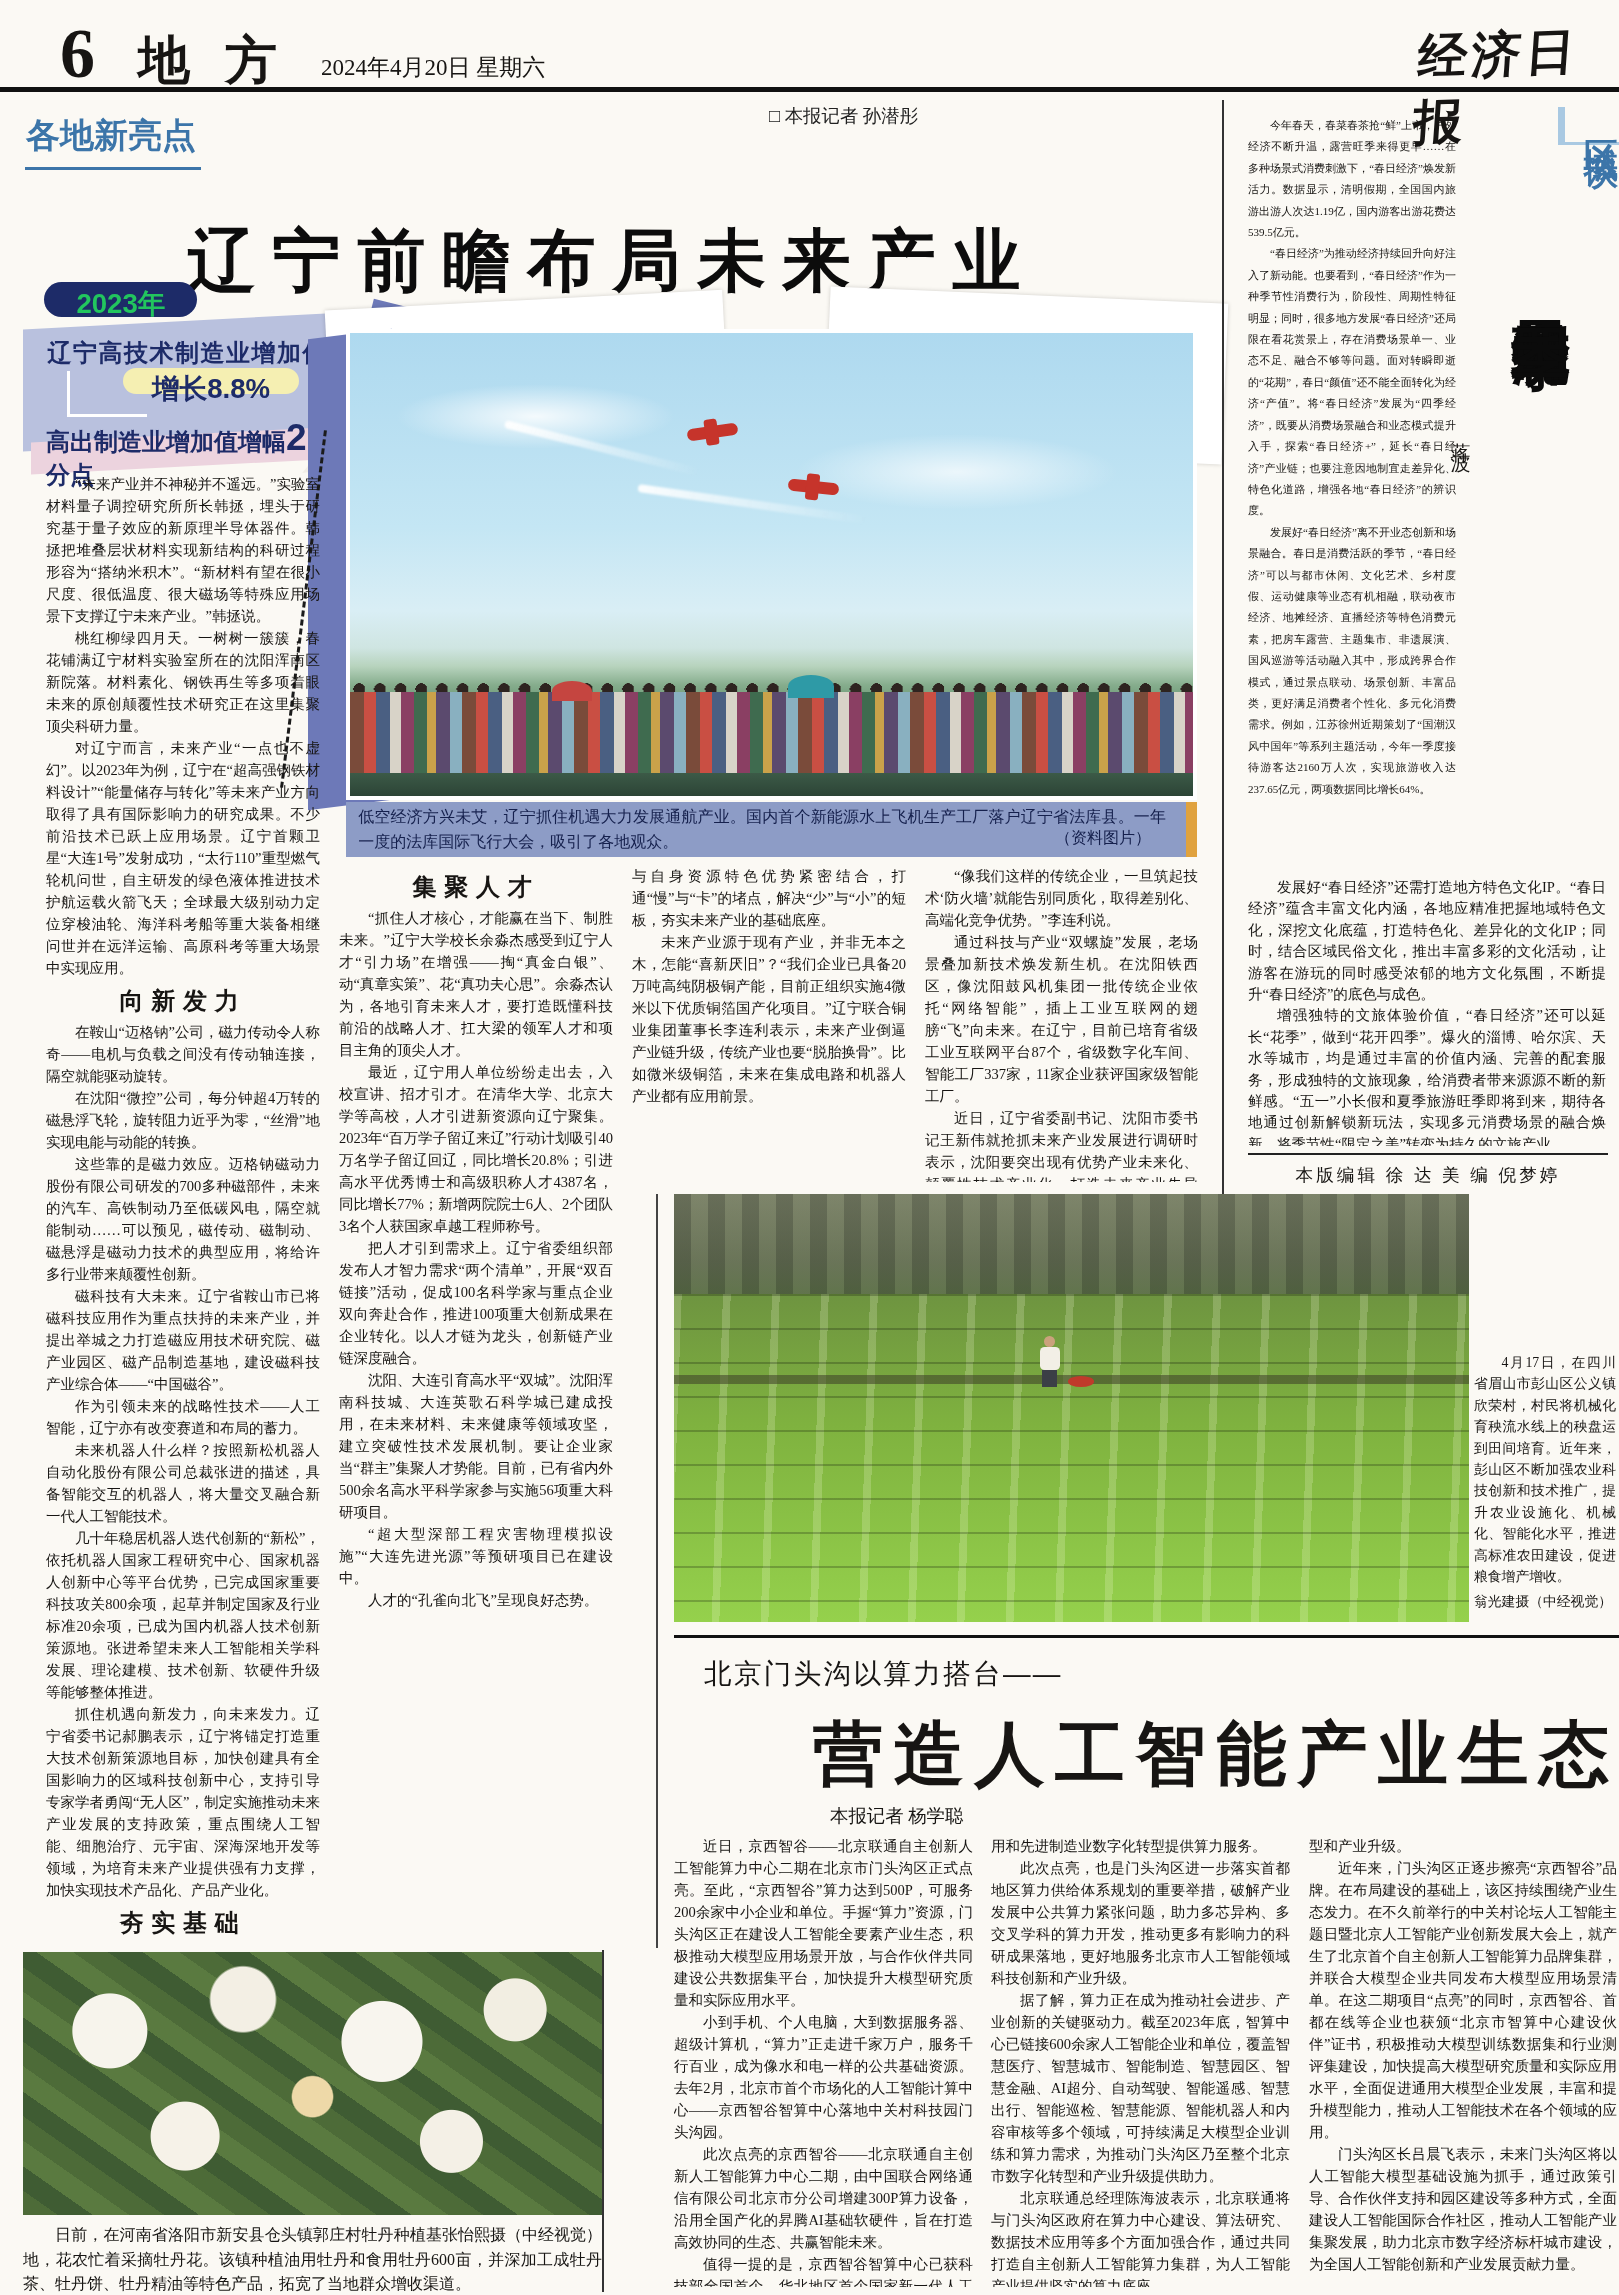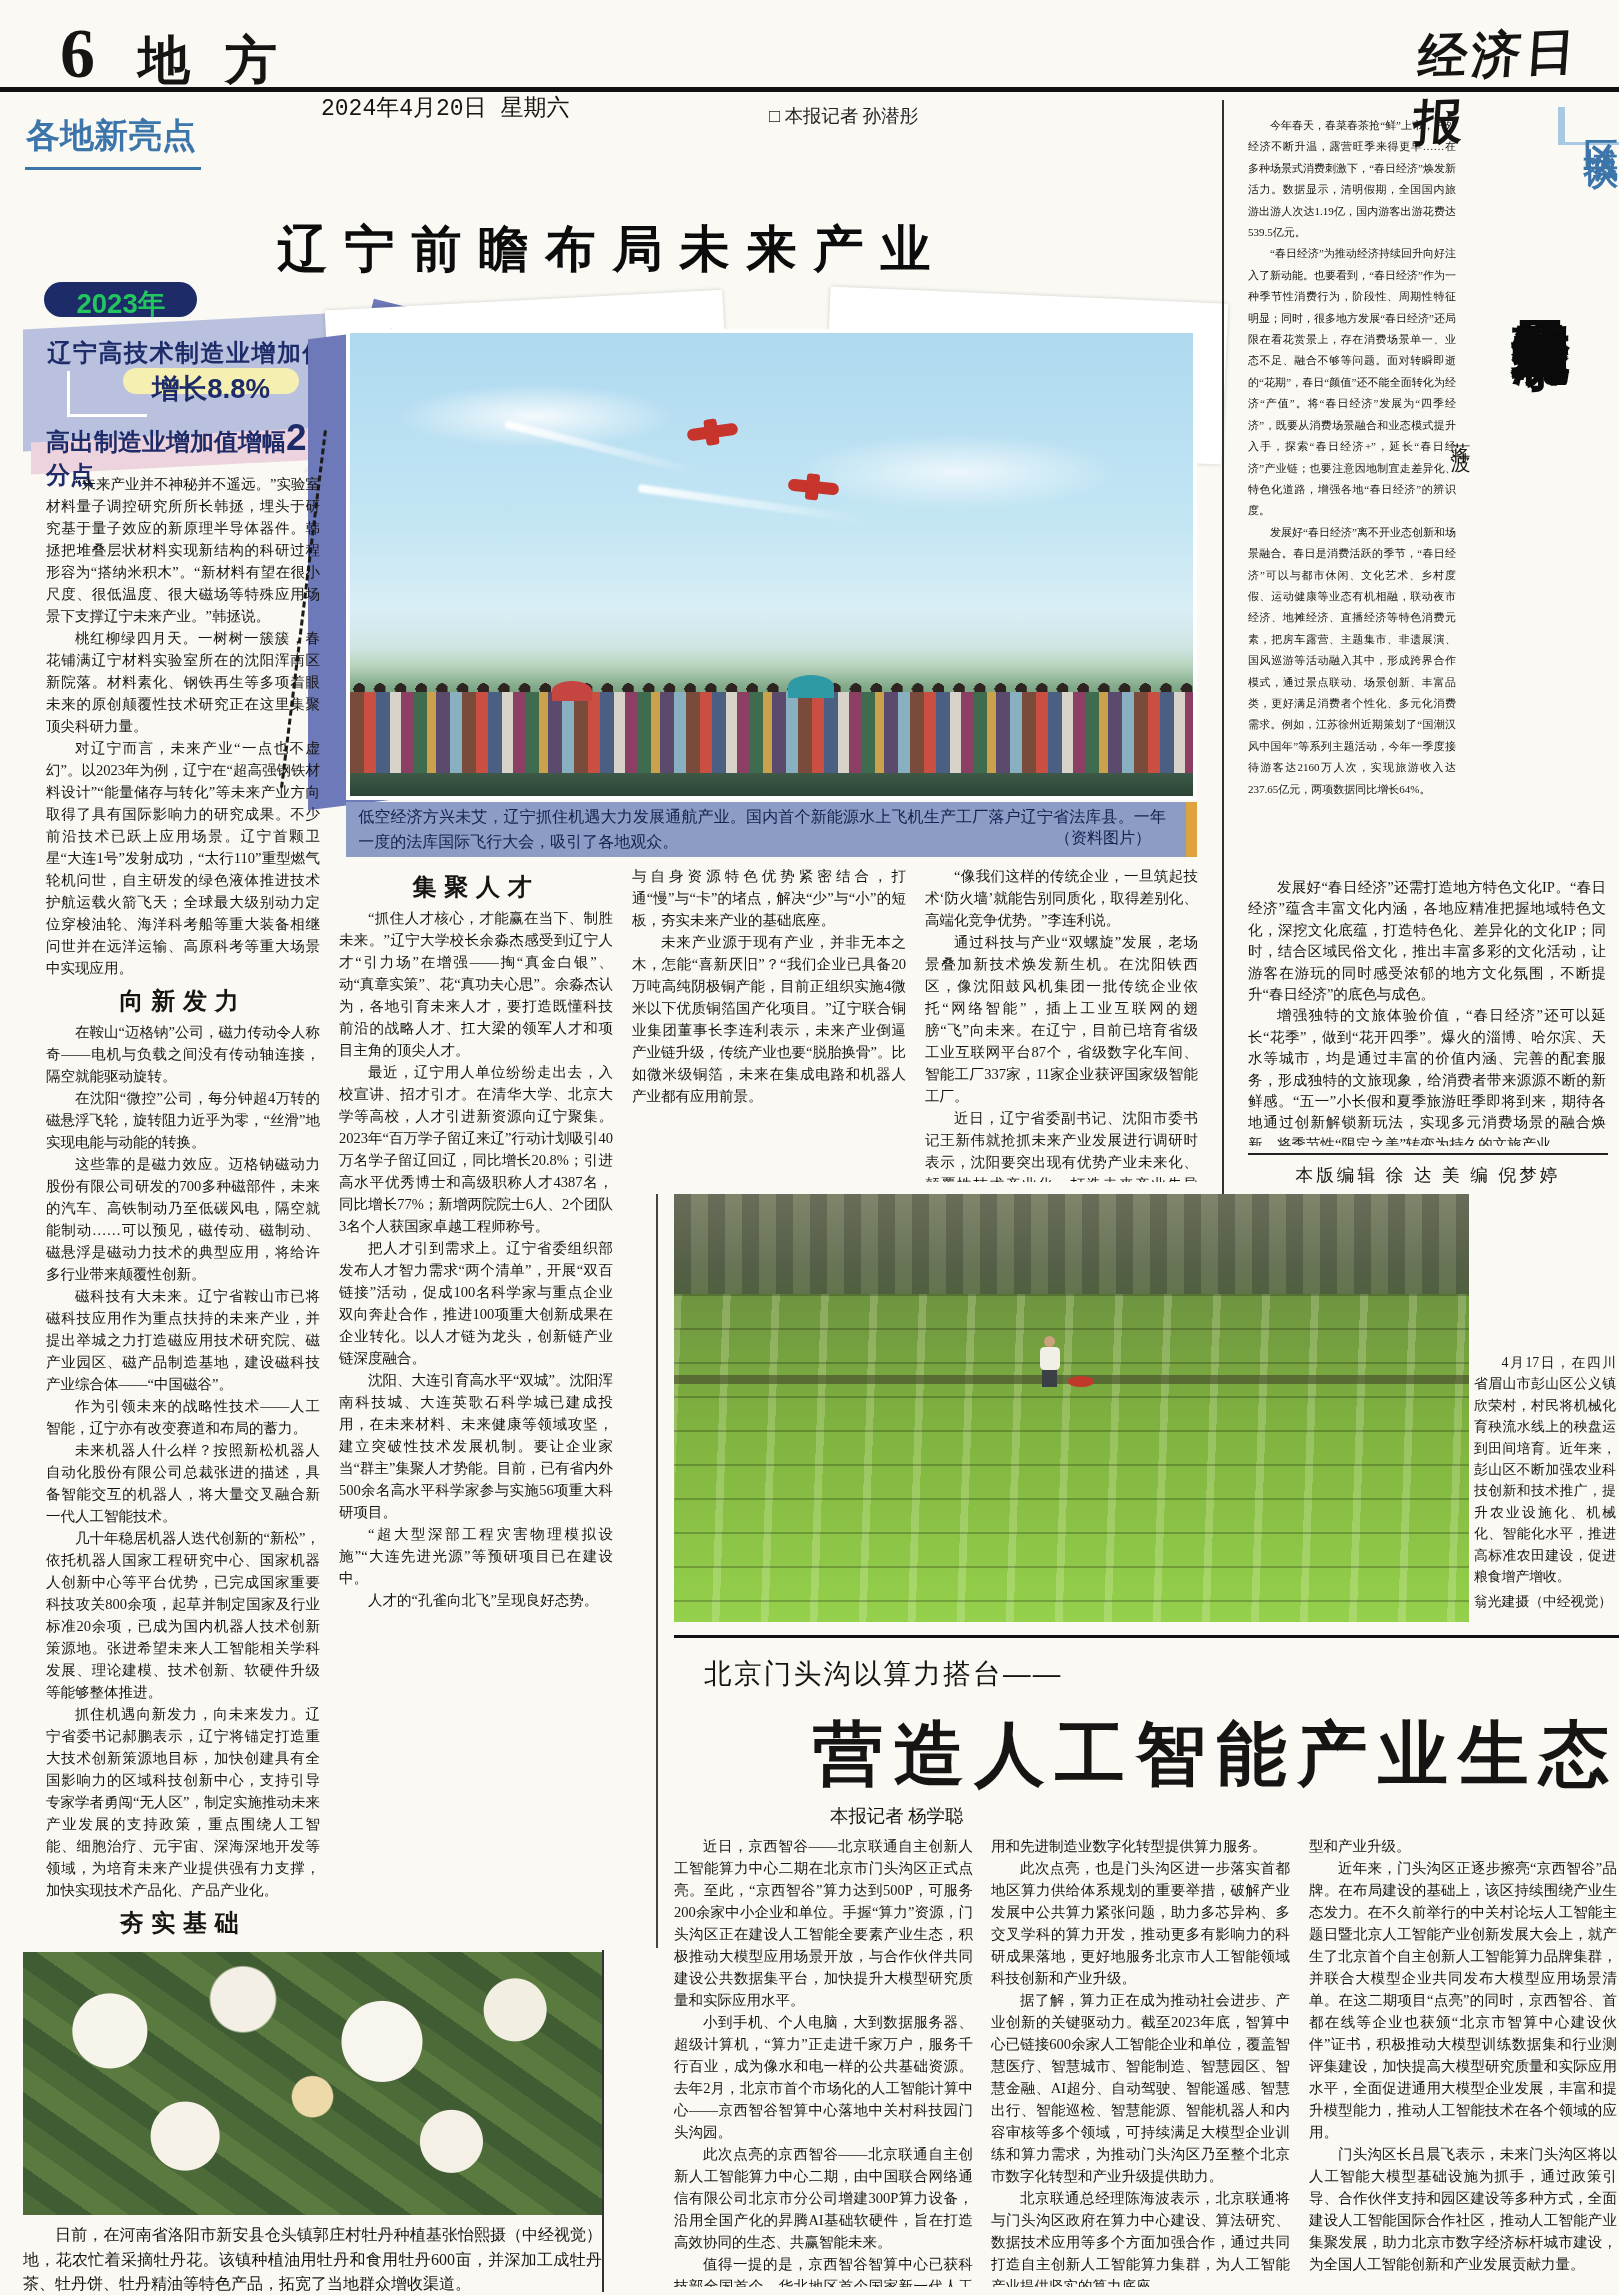--- a/index.html
+++ b/index.html
@@ -2,30 +2,30 @@
 <html style="font-size:12.2px"><head>
 <meta charset="utf-8">
 <style>
   html,body{margin:0;padding:0;}
   body{width:1620px;height:2295px;position:relative;background:#fbf9f4;
        font-family:"Liberation Serif",serif;color:#171513;overflow:hidden;}
   .abs{position:absolute;}
   
   .pagenum{left:60px;top:13.8px;font-size:70px;font-weight:bold;font-family:"Liberation Serif",serif;}
   .section-title{left:138px;top:26px;font-size:52px;font-weight:bold;letter-spacing:35px;font-family:"Liberation Sans",sans-serif;}
-  .page-date{left:321px;top:52px;font-size:23px;font-family:Liberation Mono, monospace;margin-top:40px;}
+  .page-date{left:321px;top:52px;font-size:23px;font-family:Liberation Serif, serif;}
   .masthead{left:1416px;top:21.4px;font-size:49px;font-weight:bold;font-family:"Liberation Serif",serif;
             transform:skewX(-6deg) rotate(-2deg);letter-spacing:4.6px;}
   .header-rule{left:0;top:87px;width:1620px;height:4.6px;background:#111;}
   
   .zone-label{left:24.5px;top:113px;font-size:34px;font-weight:bold;color:#3c75a9;
               font-family:"Liberation Sans",sans-serif;border-bottom:3.1px solid #3c75a9;padding:0 4.6px 7.7px 1.5px;}
   
   .main-byline{left:769px;top:103px;font-size:18.4px;color:#222;}
-  .main-headline{left:0;top:216px;width:1225px;text-align:center;font-size:50px;font-weight:bold;
+  .main-headline{left:0;top:216px;width:1225px;text-align:center;font-size:68px;font-weight:bold;
                  letter-spacing:17px;font-family:"Liberation Sans",sans-serif;color:#0c0c0c;}
   
   .infog{left:23px;top:282px;width:383px;height:197px;}
   .infog .band1{position:absolute;left:0;top:38px;width:360px;height:122px;background:#b9c1de;transform:skewY(-3deg);}
   .infog .band2{position:absolute;left:7.7px;top:152px;width:329px;height:32px;background:#ecd3de;transform:skewY(-3deg);}
   .infog .ribbon{position:absolute;left:328px;top:21.4px;width:57px;height:182px;background:#6d79b8;transform:rotate(14deg);}
   .infog .tri{position:absolute;left:276px;top:145px;width:0;height:0;border-left:46px solid transparent;
               border-bottom:43px solid #f2eee6;transform:rotate(-8deg);}
   .infog .pill-year{position:absolute;left:21.4px;top:0;width:153px;height:35px;background:#1d2b68;border-radius:23px;
         color:#22c55e;font-size:27.6px;font-weight:bold;text-align:center;line-height:44px;font-family:"Liberation Sans",sans-serif;}

